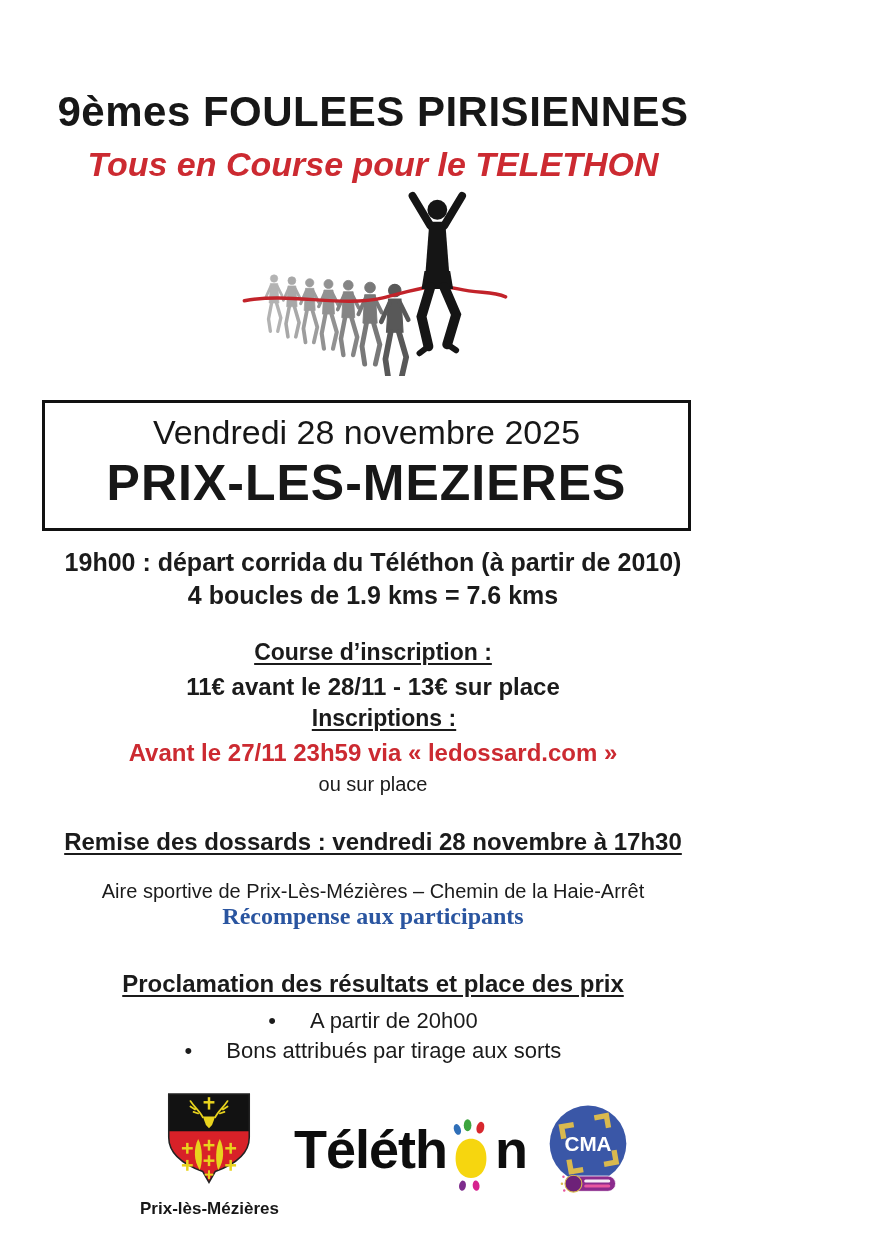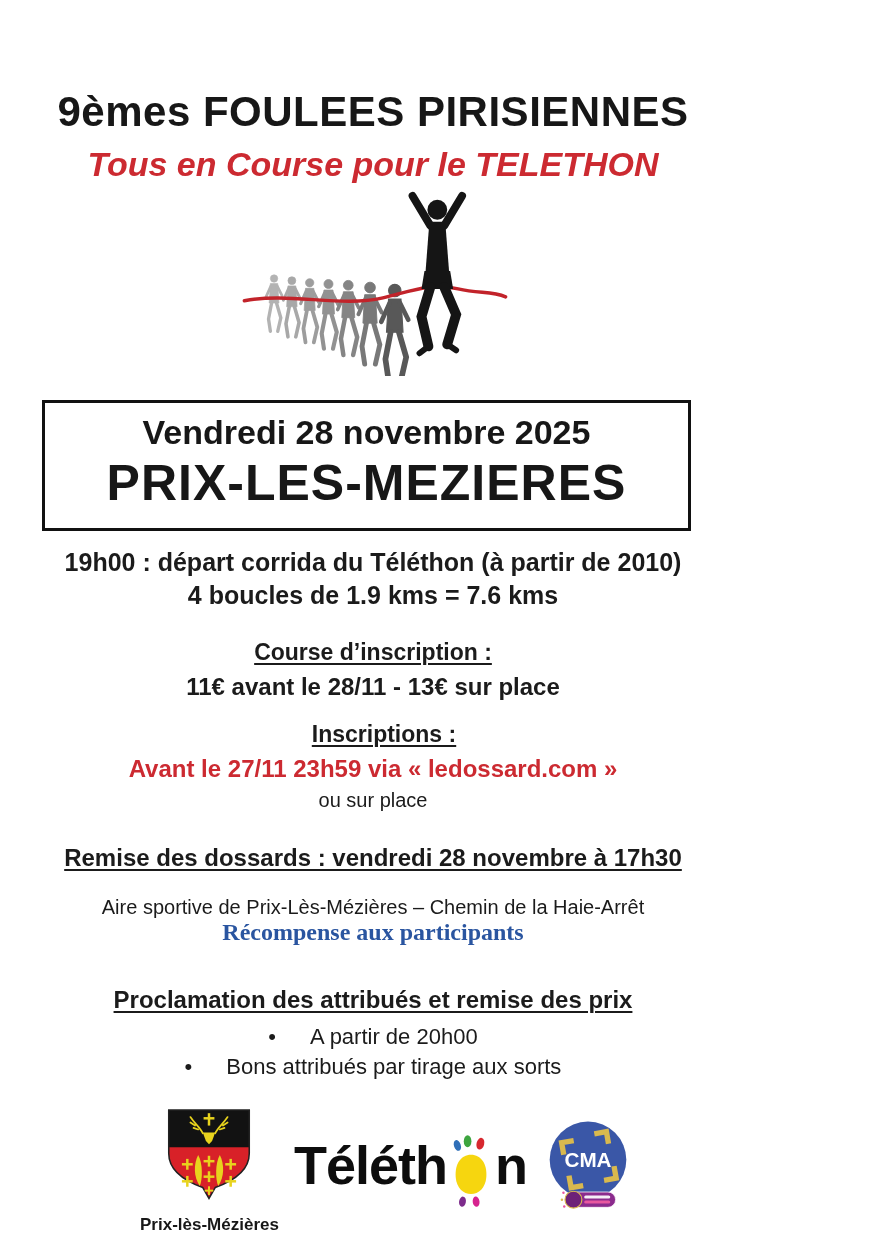--- a/index.html
+++ b/index.html
@@ -20,30 +20,30 @@
   }
 
   .hero{margin-top:4px;height:188px;}
   .hero svg{display:block;margin:0 auto;}
 
   .date-box{
     margin:24px 55px 0 42px;
     border:3px solid #111;
     padding:10px 0 16px;
   }
-  .date-line{font-size:34px;font-weight:700;color:#171717;}
+  .date-line{font-size:34px;font-weight:400;color:#171717;}
   .place-line{font-size:50px;font-weight:900;letter-spacing:1px;color:#171717;margin-top:2px;}
 
   .schedule{margin-top:15px;font-size:25px;font-weight:700;line-height:1.32;}
 
   .block{margin-top:0;}
   .u{text-decoration:underline;text-decoration-thickness:2px;text-underline-offset:3px;}
   .fee-heading{margin-top:27px;font-size:23px;font-weight:700;}
   .price-line{margin-top:7px;font-size:24px;font-weight:700;}
-  .insc-heading{margin-top:20px;font-size:23px;font-weight:700;padding-left:22px;}
+  .insc-heading{margin-top:4px;font-size:23px;font-weight:700;padding-left:22px;}
   .online-line{margin-top:7px;font-size:24px;font-weight:700;color:#cc2a31;}
   .onsite-line{margin-top:6px;font-size:20px;font-weight:400;}
 
   .dossards-heading{margin-top:32px;font-size:24px;font-weight:700;}
   .location-line{margin-top:24px;font-size:20px;font-weight:400;}
 
   .reward-line{font-size:24px;font-weight:700;color:#2a55a0;font-family:Liberation Serif, serif;}
 
   .results-heading{margin-top:40px;font-size:24px;font-weight:700;}
   .bullets{list-style:none;margin:8px 0 0;padding:0;}
@@ -123,21 +123,21 @@
   </div>
 
   <div class="block">
     <div class="dossards-heading u">Remise des dossards : vendredi 28 novembre à 17h30</div>
     <div class="location-line">Aire sportive de Prix-Lès-Mézières – Chemin de la Haie-Arrêt</div>
   </div>
 
   <div class="reward-line">Récompense aux participants</div>
 
   <div class="block">
-    <div class="results-heading u">Proclamation des attribués et remise des prix</div>
+    <div class="results-heading u">Proclamation des résultats et place des prix</div>
     <ul class="bullets">
       <li>
         <span class="bullet-dot">•</span>
         <span>A partir de 20h00</span>
       </li>
       <li>
         <span class="bullet-dot">•</span>
         <span>Bons attribués par tirage aux sorts</span>
       </li>
     </ul>

